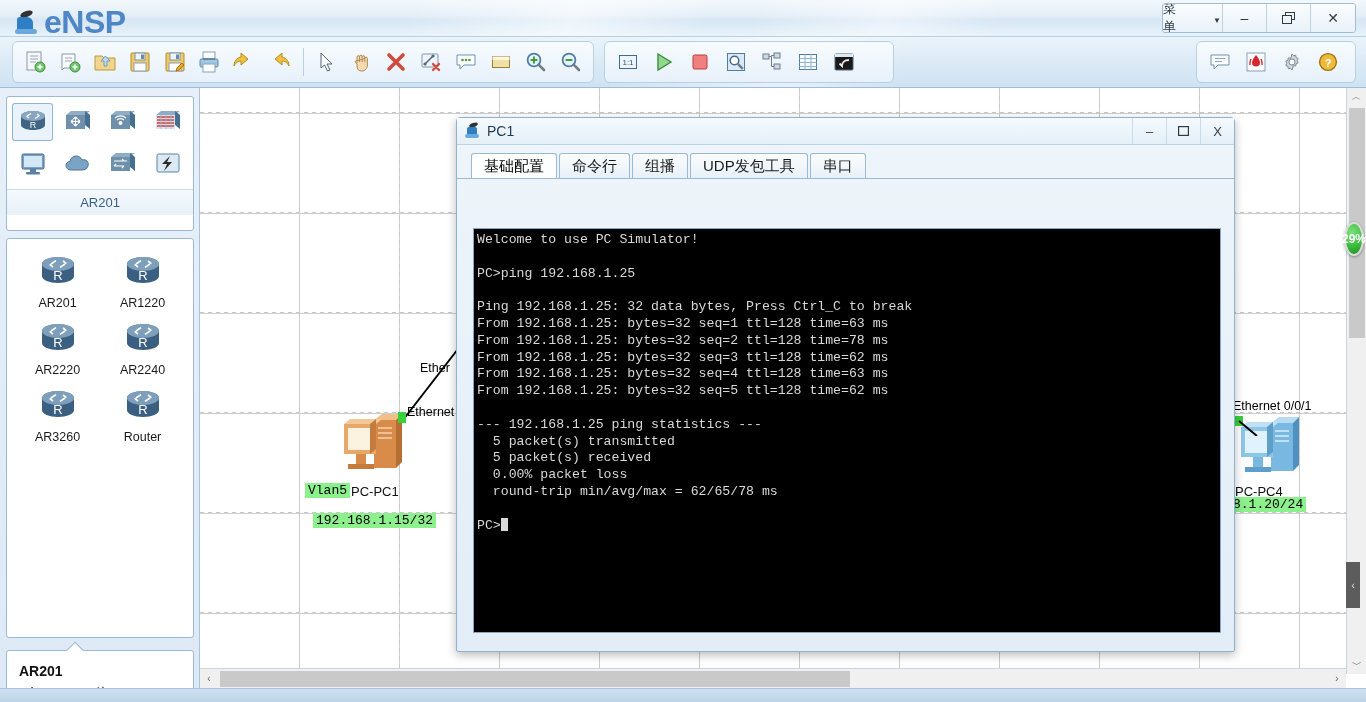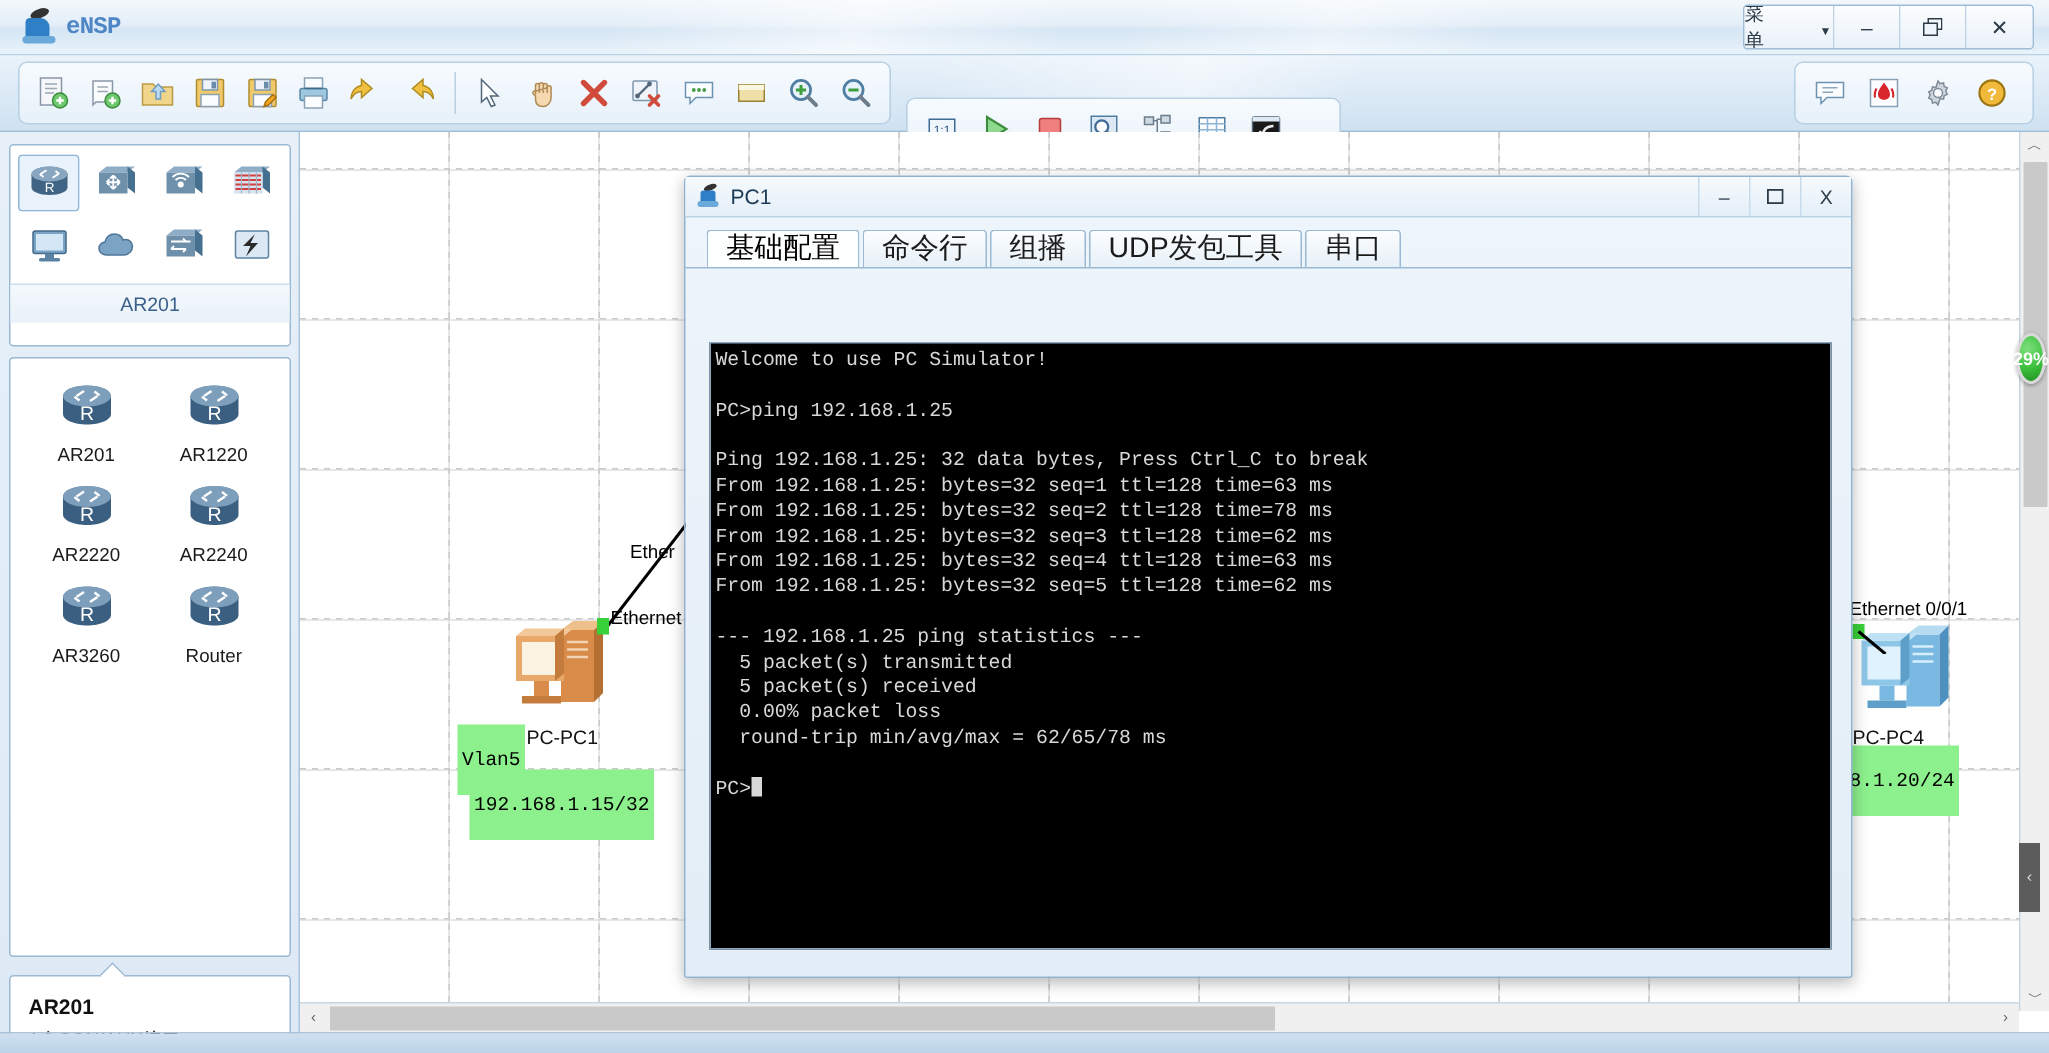--- a/index.html
+++ b/index.html
@@ -39,22 +39,22 @@
   }
   #brand .logo .body {
     position:absolute; left:3px; top:8px; width:16px; height:15px;
     background:#2f7fc6; border-radius:3px 6px 4px 3px;
   }
   #brand .logo .foot {
     position:absolute; left:1px; top:20px; width:22px; height:5px;
     background:#6aa9da; border-radius:3px;
   }
   #brand .name {
-    font-size: 16px; font-weight: bold; color:#4f86c6;
-    letter-spacing:-0.5px; font-family:Liberation Mono, monospace;text-align:right;
+    font-size: 32px; font-weight: bold; color:#4f86c6;
+    letter-spacing:-0.5px; font-family:Liberation Sans, sans-serif;text-align:right;
   }
   #win-title {
     position:absolute; left:0; top:9px; width:1366px; text-align:center;
     font-size:14px; color:#4a5a68;
   }
   #win-btns {
     position:absolute; right:10px; top:3px; height:30px;
     display:flex; align-items:stretch;
     border:1px solid #9fbdd6; border-radius:3px; overflow:hidden;
     background: linear-gradient(180deg,#fdfefe 0%,#e6eff8 100%);
@@ -163,21 +163,21 @@
     background-position:-1px 25px;
     opacity:0; pointer-events:none;
   }
   .grid-dashed{
     position:absolute; inset:0; pointer-events:none;
   }
   .node { position:absolute; }
   .node-label { font-size:13px; color:#111; font-family:"Liberation Sans",sans-serif; white-space:nowrap;}
   .tag-green {
     background:#8cf08c; color:#000; font-family:"Liberation Mono", monospace;
-    font-size:13px; padding:16px 3px; white-space:nowrap;
+    font-size:13px; padding:0 3px; white-space:nowrap;
   }
   .iflabel { font-size:12.5px; color:#000; white-space:nowrap; }
 
   
   #vscroll {
     position:absolute; right:0; top:88px; width:20px; height:586px;
     background:#f0f0f0; border-left:1px solid #c8d6e2;
   }
   #vscroll .arrow {
     height:18px; display:flex; align-items:center; justify-content:center;
@@ -243,21 +243,21 @@
     width:34px; display:flex; align-items:center; justify-content:center;
     font-size:13px; color:#2c3c4a; border-left:1px solid #c7dbeb; cursor:pointer;
   }
   #pcdlg .tabs {
     display:flex; align-items:flex-end; gap:2px;
     padding:8px 0 0 14px; height:34px;
     border-bottom:1px solid #9bb9d2;
   }
   #pcdlg .tab {
     height:25px; line-height:24px; padding:0 12px;
-    font-size:19px; color:#1b1b1b;
+    font-size:15px; color:#1b1b1b;
     background: linear-gradient(180deg,#fbfdfe 0%,#e7f0f8 100%);
     border:1px solid #9bb9d2; border-bottom:none; border-radius:3px 3px 0 0;
     cursor:pointer;
   }
   #pcdlg .tab.active {
     background:#fdfefe; color:#000;
     position:relative; z-index:2;
   }
   #pcdlg .term {
     position:absolute; left:16px; top:110px; width:748px; height:405px;
@@ -426,21 +426,21 @@
       </div>
       <div class="tb-btn">
         <svg width="22" height="22" viewBox="0 0 22 22">
           <circle cx="9" cy="9" r="6.4" fill="#e7f2fa" stroke="#4f7ea3" stroke-width="1.8"></circle>
           <path d="M13.6 13.6l5.4 5.4" stroke="#6e7d8c" stroke-width="2.6" stroke-linecap="round"></path>
           <path d="M5.6 9h6.8" stroke="#3d9e3d" stroke-width="2"></path>
         </svg>
       </div>
     </div>
 
-    <div class="tb-group" style="left:604px; width:290px;margin-top:24px;">
+    <div class="tb-group" style="left:604px; width:290px;">
       <div class="tb-btn">
         <svg width="22" height="22" viewBox="0 0 22 22">
           <rect x="2.5" y="4.5" width="17" height="13" fill="#eef5fb" stroke="#3f6a96"></rect>
           <text x="11" y="14" font-size="8" text-anchor="middle" fill="#2b5884" font-family="Liberation Sans, sans-serif">1:1</text>
         </svg>
       </div>
       <div class="tb-btn">
         <svg width="22" height="22" viewBox="0 0 22 22">
           <path d="M5 3l13 8-13 8z" fill="#8ed98e" stroke="#3d8b3d" stroke-width="1.4"></path>
         </svg>

